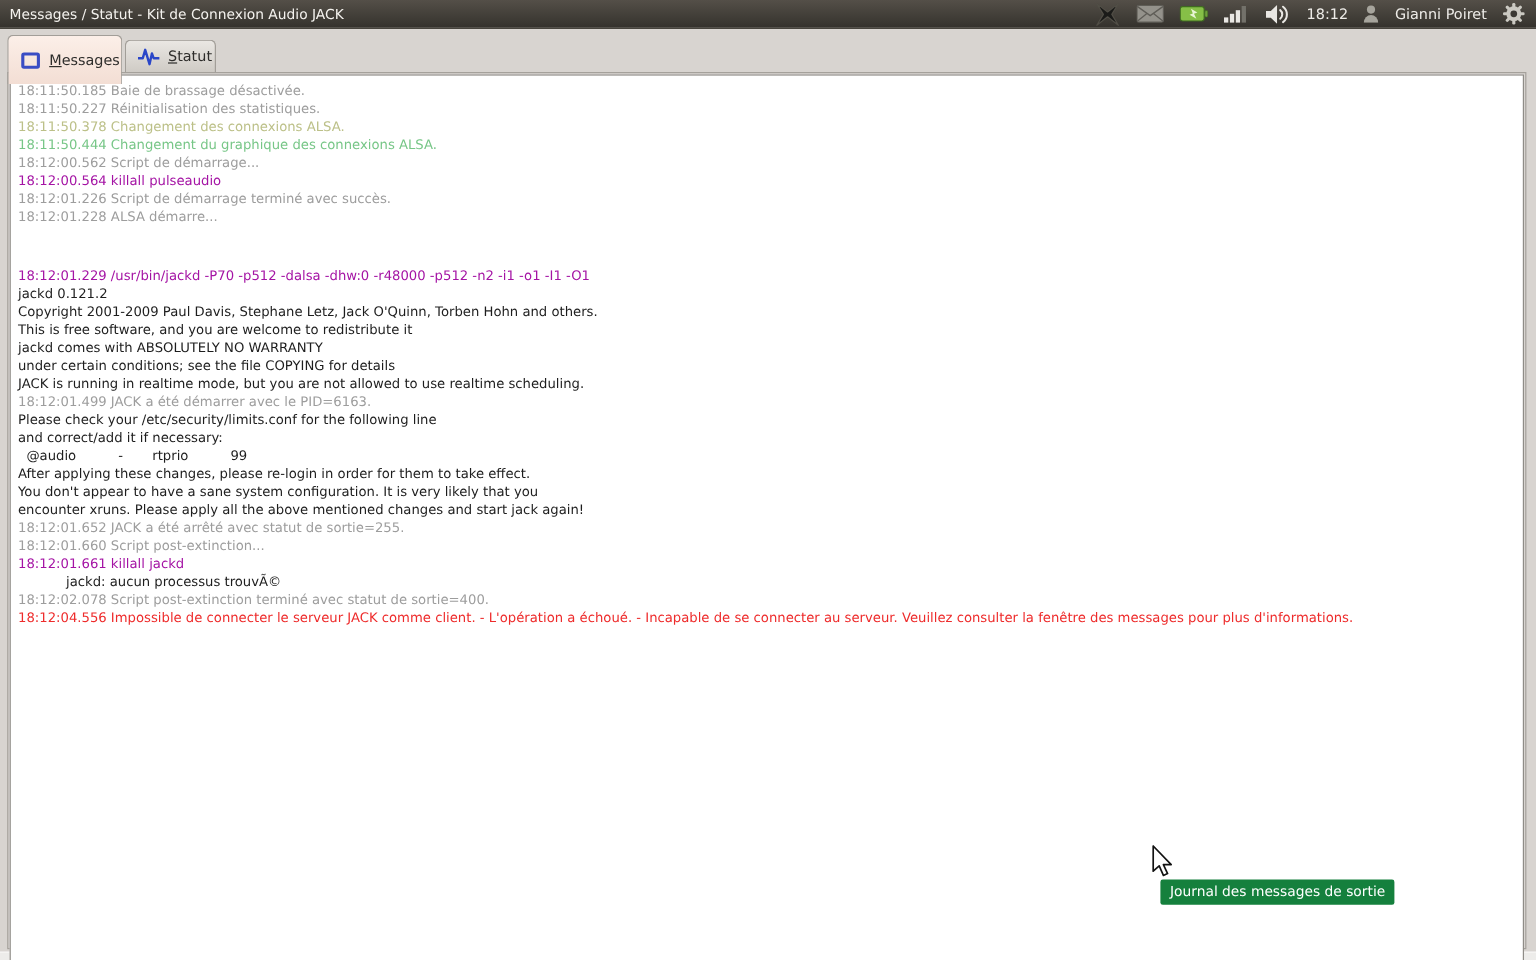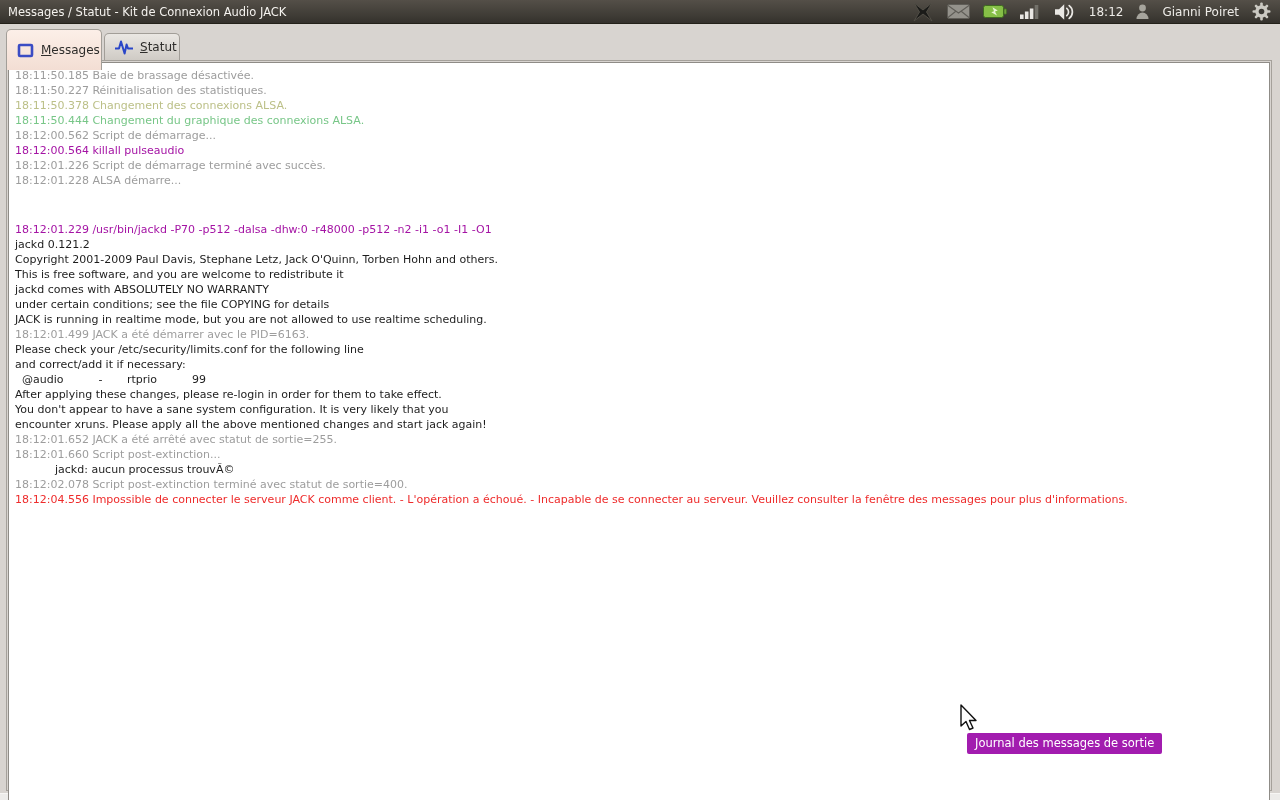--- a/index.html
+++ b/index.html
@@ -49,21 +49,21 @@
   .log-line { font-size:11px; line-height:15px; white-space:pre-wrap; }
 
   .bottom-strip {
     position:absolute; left:0; bottom:0; width:1280px; height:7px;
     background:#edecea; border-top:1px solid #f7f6f4;
   }
 
   
   .tooltip {
     position:absolute; left:967px; top:733px; height:21px; z-index:9;
-    background:#a21caf; color:#ffffff; font-size:11.5px; line-height:21px;
+    background:#15803d; color:#ffffff; font-size:11.5px; line-height:21px;
     padding:0 8px; border-radius:2px; white-space:nowrap;
   }
   .cursor { position:absolute; left:958px; top:703px; z-index:10; }
 </style>
 </head>
 <body>
 
 <div class="panel">
   <span class="panel-title">Messages / Statut - Kit de Connexion Audio JACK</span>
   <div class="tray">
@@ -159,20 +159,21 @@
         <div class="log-line" style="color: rgb(29, 29, 29);">JACK is running in realtime mode, but you are not allowed to use realtime scheduling.</div>
         <div class="log-line" style="color: rgb(157, 157, 157);">18:12:01.499 JACK a été démarrer avec le PID=6163.</div>
         <div class="log-line" style="color: rgb(29, 29, 29);">Please check your /etc/security/limits.conf for the following line</div>
         <div class="log-line" style="color: rgb(29, 29, 29);">and correct/add it if necessary:</div>
         <div class="log-line" style="color: rgb(29, 29, 29);">  @audio          -       rtprio          99</div>
         <div class="log-line" style="color: rgb(29, 29, 29);">After applying these changes, please re-login in order for them to take effect.</div>
         <div class="log-line" style="color: rgb(29, 29, 29);">You don't appear to have a sane system configuration. It is very likely that you</div>
         <div class="log-line" style="color: rgb(29, 29, 29);">encounter xruns. Please apply all the above mentioned changes and start jack again!</div>
         <div class="log-line" style="color: rgb(157, 157, 157);">18:12:01.652 JACK a été arrêté avec statut de sortie=255.</div>
         <div class="log-line" style="color: rgb(157, 157, 157);">18:12:01.660 Script post-extinction...</div>
+        <div class="log-line" style="color: rgb(164, 19, 164);">18:12:01.661 killall jackd</div>
         <div class="log-line" style="color: rgb(29, 29, 29); margin-left: 40px;">jackd: aucun processus trouvÃ©</div>
         <div class="log-line" style="color: rgb(157, 157, 157);">18:12:02.078 Script post-extinction terminé avec statut de sortie=400.</div>
         <div class="log-line" style="color: rgb(238, 43, 43);">18:12:04.556 Impossible de connecter le serveur JACK comme client. - L'opération a échoué. - Incapable de se connecter au serveur. Veuillez consulter la fenêtre des messages pour plus d'informations.</div>
       </div>
   </div>
 </div>
 
 <div class="bottom-strip"></div>
 
 <div class="tooltip">Journal des messages de sortie</div>

